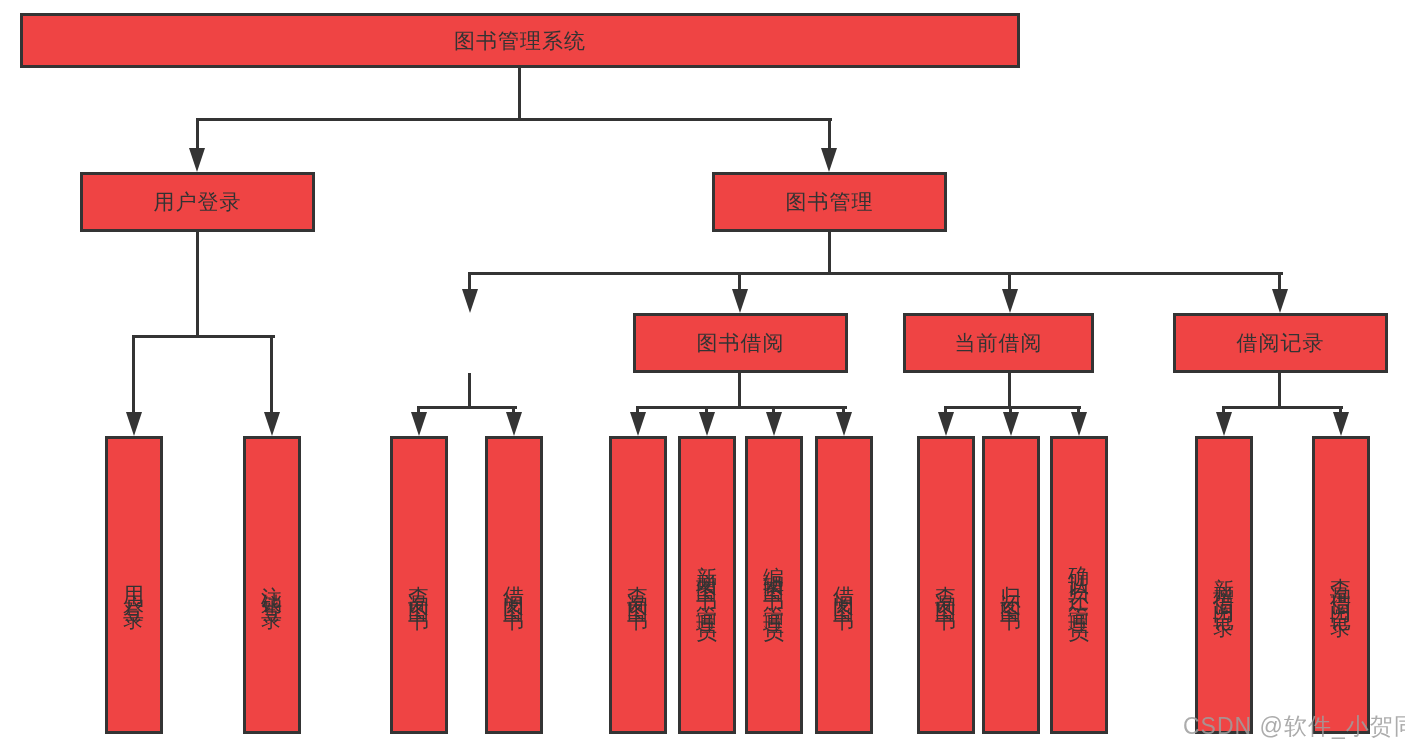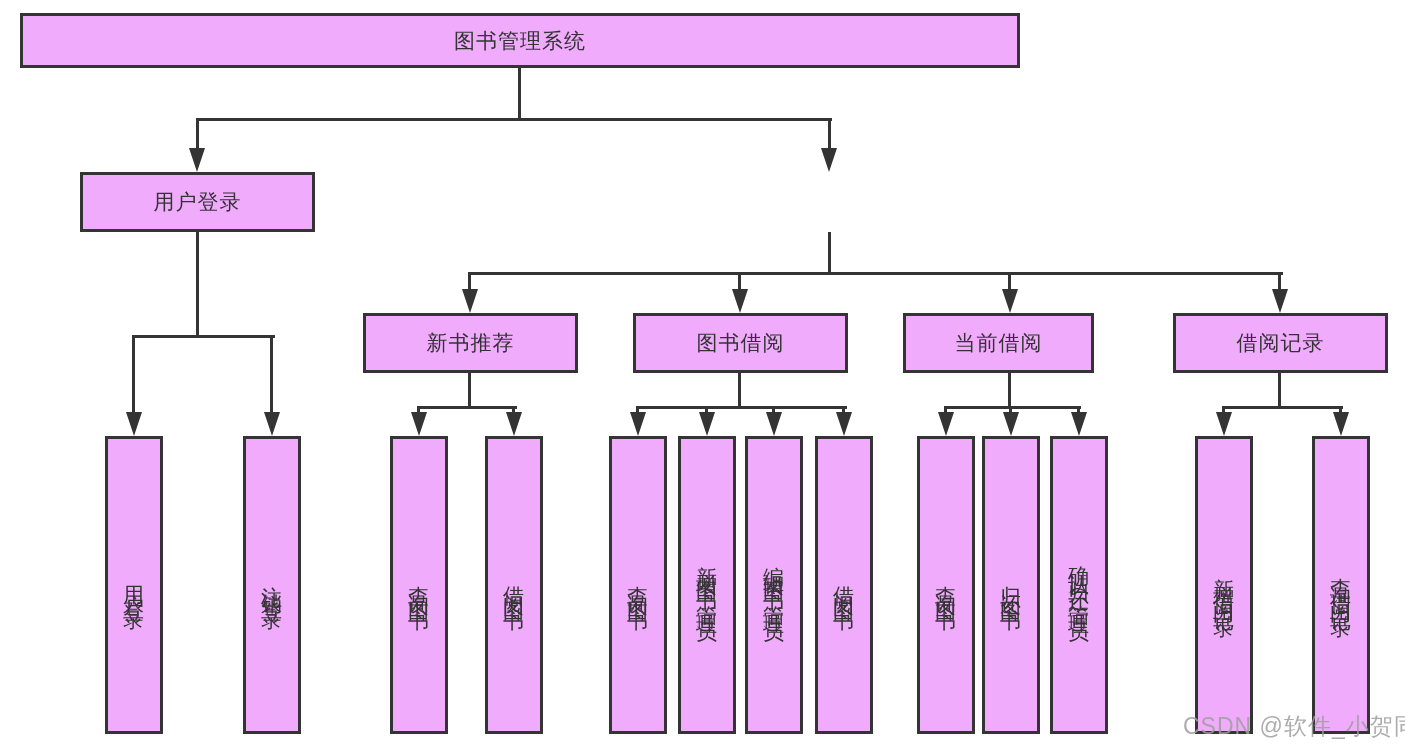--- a/index.html
+++ b/index.html
@@ -7,21 +7,21 @@
     position:relative;
     width:1405px;height:747px;
     background:#ffffff;
     font-family:"Liberation Sans","DejaVu Sans",sans-serif;
     overflow:hidden;
   }
   .box{
     position:absolute;
     box-sizing:border-box;
     border:3px solid #343434;
-    background:#f0abfc;
+    background:#ef4444;
     display:flex;
     align-items:center;
     justify-content:center;
     color:#333333;
     font-size:21px;
     letter-spacing:1px;
     white-space:nowrap;
   }
   .leaf{
     writing-mode:vertical-rl;
@@ -55,24 +55,24 @@
 <div class="canvas">
 
   <div class="box" style="left:20px;top:13px;width:1000px;height:55px;">
     <span>图书管理系统</span>
   </div>
 
   <div class="box" style="left:80px;top:172px;width:235px;height:60px;">
     <span>用户登录</span>
   </div>
 
+  <div class="box" style="left:712px;top:172px;width:235px;height:60px;">
+    <span>图书管理</span>
+  </div>
 
-  <div class="box" style="left:363px;top:313px;width:215px;height:60px;">
-    <span>新书推荐</span>
-  </div>
 
   <div class="box" style="left:633px;top:313px;width:215px;height:60px;">
     <span>图书借阅</span>
   </div>
 
   <div class="box" style="left:903px;top:313px;width:191px;height:60px;">
     <span>当前借阅</span>
   </div>
 
   <div class="box" style="left:1173px;top:313px;width:215px;height:60px;">

